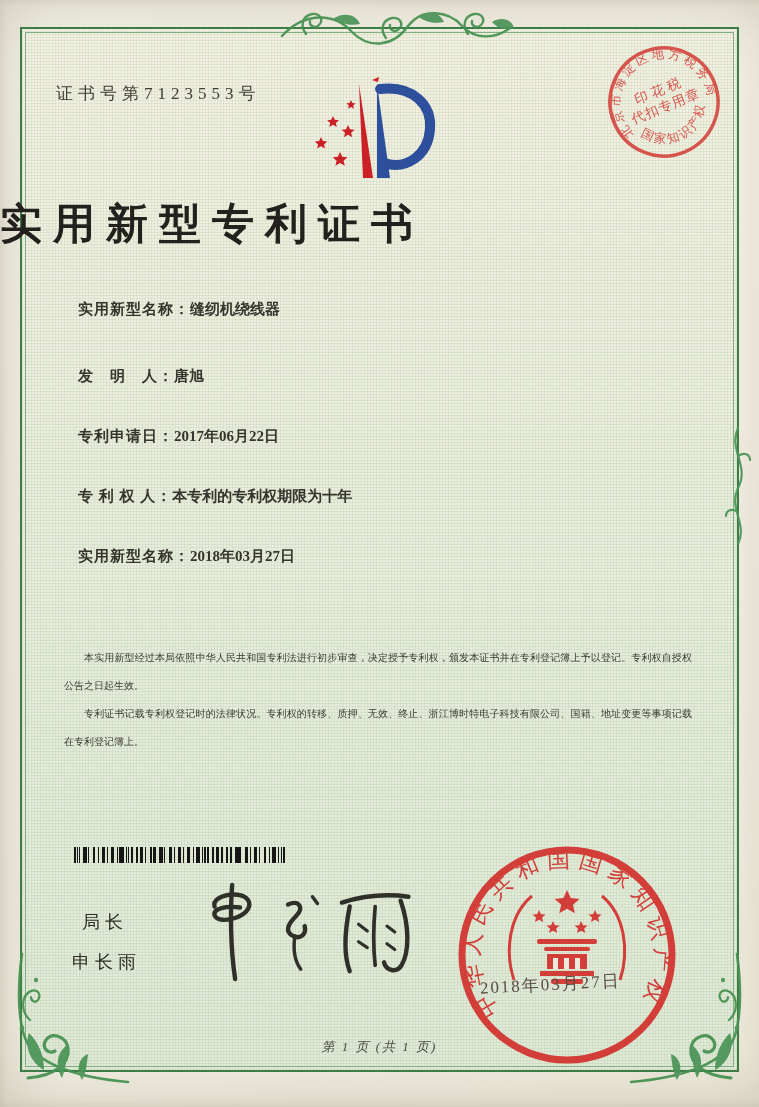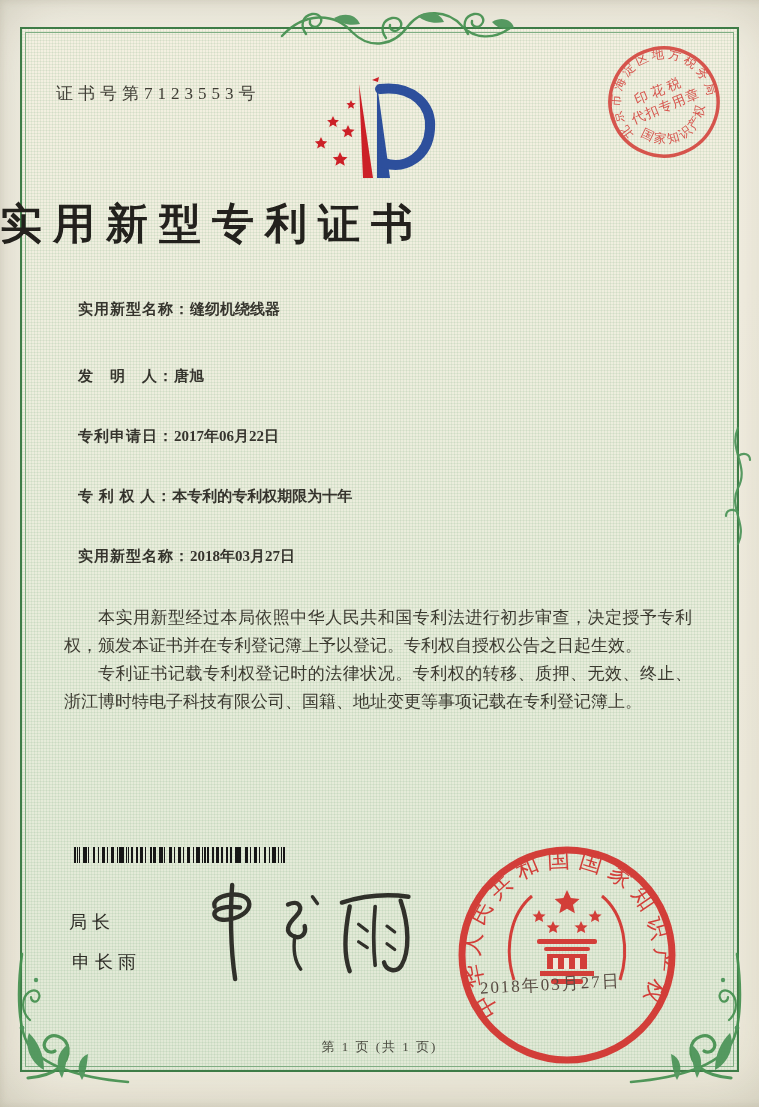--- a/index.html
+++ b/index.html
@@ -23,36 +23,36 @@
   .ornament{position:absolute;pointer-events:none;opacity:.92;}
   
   .cert-number{position:absolute;left:56px;top:82px;font-size:17px;letter-spacing:5px;color:#3f3d35;}
   .logo{position:absolute;left:310px;top:76px;}
   .title{position:absolute;left:0;top:196px;width:759px;text-align:left;
     font-size:42px;font-weight:bold;letter-spacing:11px;color:#23211d;}
   .fields{position:absolute;left:78px;top:300px;width:620px;font-size:15px;color:#35342d;font-weight:bold;}
   .field-row{height:22px;margin-bottom:38px;white-space:nowrap;}
   .field-row:first-child{margin-bottom:45px;}
   .field-row .lbl{letter-spacing:1px;}
-  .paragraphs{position:absolute;left:64px;top:604px;width:628px;font-size:17px;
+  .paragraphs{position:absolute;left:64px;top:644px;width:628px;font-size:10px;
     line-height:28px;color:#3b3a30;text-align:justify;}
   .paragraphs p{margin:0;text-indent:2em;}
   
   .barcode{position:absolute;left:74px;top:847px;width:214px;height:16px;
     background-image:
       repeating-linear-gradient(90deg,#161616 0 2px,transparent 2px 5px,#161616 5px 6px,transparent 6px 9px,#161616 9px 12px,transparent 12px 14px,#161616 14px 15px,transparent 15px 19px),
       repeating-linear-gradient(90deg,transparent 0 3px,#161616 3px 4px,transparent 4px 11px,#161616 11px 13px,transparent 13px 17px);
   }
-  .signer-title{position:absolute;left:69px;top:910px;font-size:18px;letter-spacing:5px;color:#2e2d27;}
+  .signer-title{position:absolute;left:82px;top:910px;font-size:18px;letter-spacing:5px;color:#2e2d27;}
   .signer-name{position:absolute;left:72px;top:950px;font-size:18px;letter-spacing:5px;color:#2e2d27;}
   .signature{position:absolute;left:195px;top:876px;}
   .seal{position:absolute;left:452px;top:840px;opacity:.93;}
   .tax-stamp{position:absolute;left:604px;top:42px;transform:rotate(-22deg);opacity:.88;}
   .footer{position:absolute;left:0;top:1038px;width:759px;text-align:center;
-    font-size:13px;letter-spacing:2px;color:#4a4a40;}
+    font-size:13px;letter-spacing:2px;color:#4a4a40;font-style:italic;}
 </style>
 </head>
 <body>
 
 <div class="page">
 
   <div class="frame"></div>
 
   <svg class="ornament" style="left:12px;top:948px;" width="118" height="138" viewBox="0 0 118 138">
     <g fill="none" stroke="#44904f" stroke-width="2.6" stroke-linecap="round">

